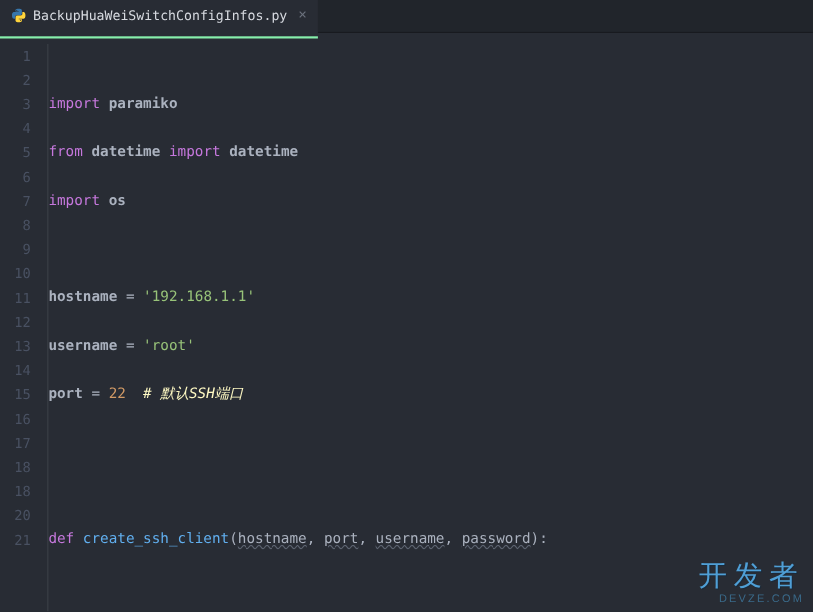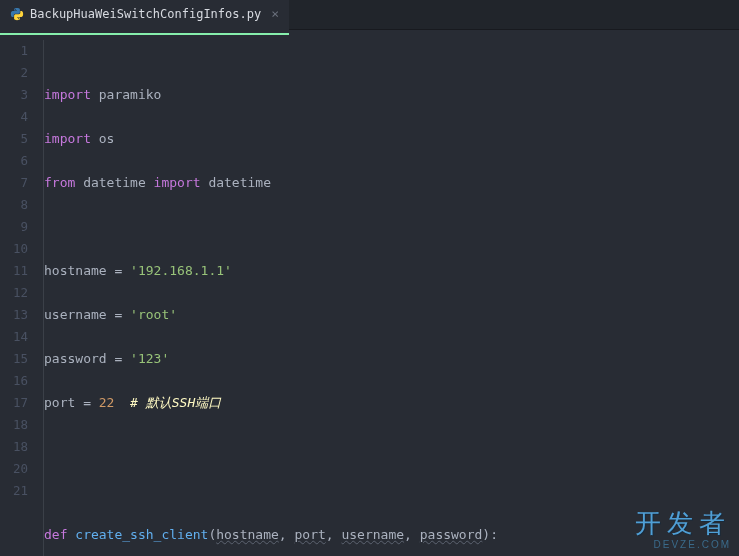--- a/index.html
+++ b/index.html
@@ -62,21 +62,21 @@
 }
 .guide {
   position: absolute;
   left: 5px;
   top: 10px;
   bottom: 0;
   width: 1px;
   background: #3b4048;
 }
 .kw { color: #c678dd; }
-.id { color: #abb2bf; }
+.id { color: #abb2bf; font-weight: bold; }
 .fn { color: #61afef; }
 .str { color: #98c379; }
 .num { color: #d19a66; }
 .cm { color: #fef9c3; font-style: italic; }
 .op { color: #abb2bf; }
 .param { color: #abb2bf; }
 .underline { text-decoration: underline wavy #5c6370; text-decoration-thickness: 1px; }
 .watermark {
   position: absolute;
   right: 8px;
@@ -135,26 +135,25 @@
       <div>16</div>
       <div>17</div>
       <div>18</div>
       <div>18</div>
       <div>20</div>
       <div>21</div>
     </div>
   <div class="code">
     <div class="guide"></div>
 <div><span class="kw">import</span> <span class="id">paramiko</span></div>
+<div><span class="kw">from</span> <span class="id">datetime</span> <span class="kw">import</span> <span class="id">datetime</span></div>
 <div><span class="kw">import</span> <span class="id">os</span></div>
-<div><span class="kw">from</span> <span class="id">datetime</span> <span class="kw">import</span> <span class="id">datetime</span></div>
 <div>&nbsp;</div>
 <div><span class="id">hostname</span><span class="op"> = </span><span class="str">'192.168.1.1'</span></div>
 <div><span class="id">username</span><span class="op"> = </span><span class="str">'root'</span></div>
-<div><span class="id">password</span><span class="op"> = </span><span class="str">'123'</span></div>
 <div><span class="id">port</span><span class="op"> = </span><span class="num">22</span><span class="cm">  # 默认SSH端口</span></div>
 <div>&nbsp;</div>
 <div>&nbsp;</div>
 <div><span class="kw">def</span> <span class="fn">create_ssh_client</span>(<span class="param underline">hostname</span>, <span class="param underline">port</span>, <span class="param underline">username</span>, <span class="param underline">password</span>):</div>
 
 
 
 
 
 

